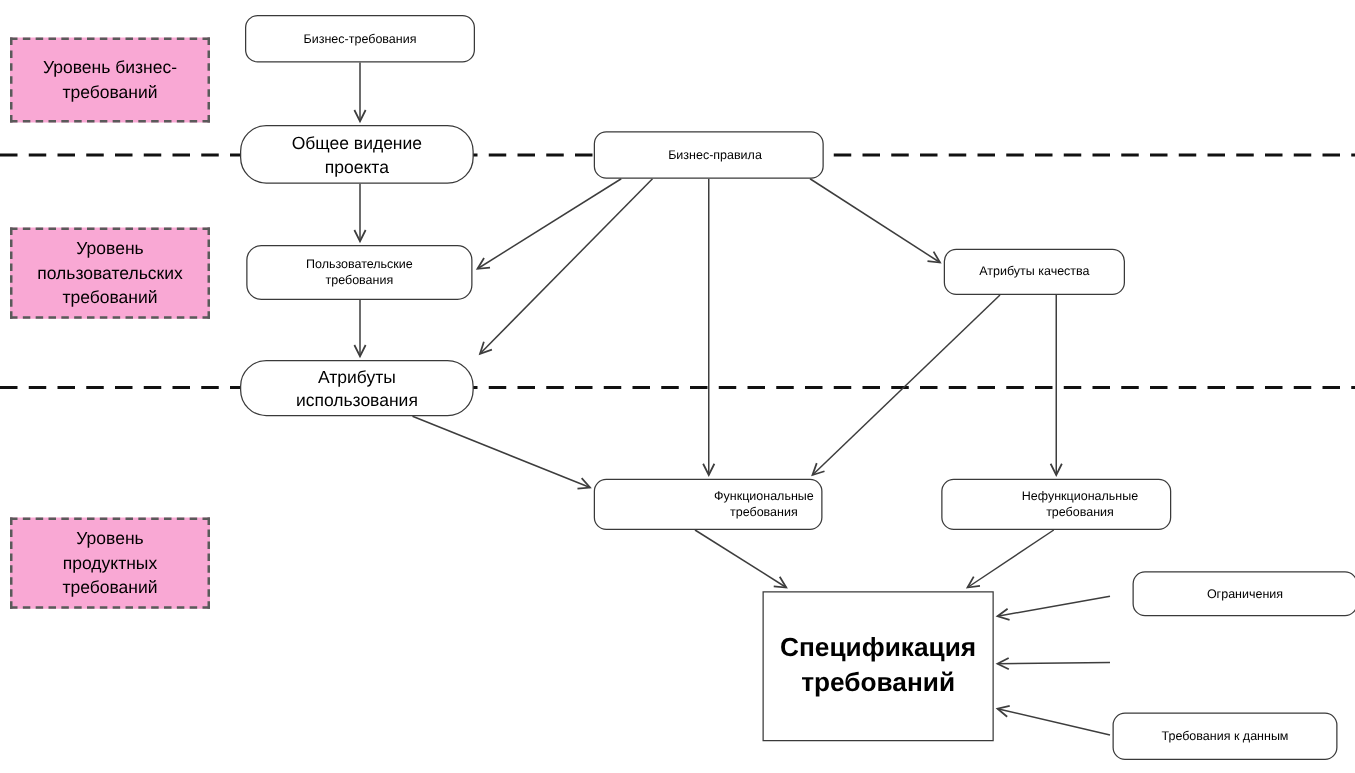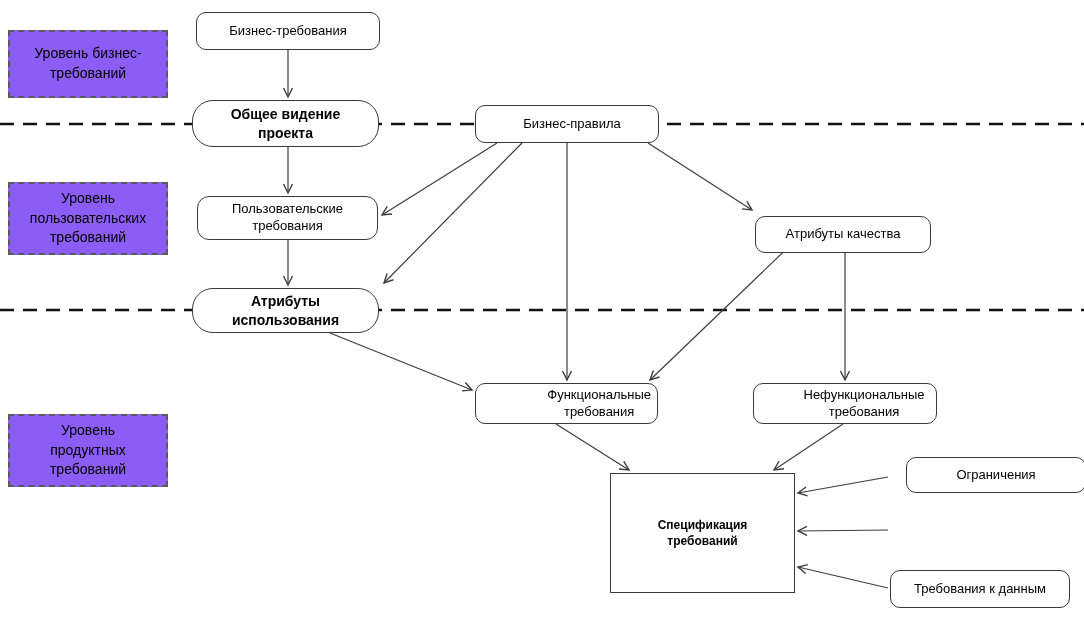--- a/index.html
+++ b/index.html
@@ -20,33 +20,33 @@
   }
   .node {
     position: absolute;
     box-sizing: border-box;
     background: #ffffff;
     border: 1.4px solid #3a3a3a;
     display: flex;
     align-items: center;
     justify-content: center;
     text-align: center;
-    font-size: 13px;
+    font-size: 10px;
     line-height: 1.3;
     padding: 2px 6px;
     z-index: 1;
   }
   .rounded { border-radius: 10px; }
   .slight-round { border-radius: 12px; }
-  .bold { font-weight: bold; font-size: 14px; border-radius: 21px; }
-  .spec { font-weight: bold; font-size: 12px; line-height: 1.35; }
+  .bold { font-weight: normal; font-size: 14px; border-radius: 21px; }
+  .spec { font-weight: bold; font-size: 21px; line-height: 1.35; }
   .level-box {
     position: absolute;
     box-sizing: border-box;
-    background: #8b5cf6;
+    background: #f9a8d4;
     border: 2px dashed #5a5a5a;
     display: flex;
     align-items: center;
     justify-content: center;
     text-align: center;
     font-size: 14px;
     line-height: 1.4;
     z-index: 1;
   }
   .node-label { white-space: pre-line; }
@@ -109,21 +109,21 @@
 
   <div class="node rounded" style="left:475px; top:105px; width:184px; height:38px;padding-left:16px;">
     <span class="node-label">Бизнес-правила</span>
   </div>
 
   <div class="node slight-round" style="left:197px; top:196px; width:181px; height:44px;">
     <span class="node-label">Пользовательские
 требования</span>
   </div>
 
-  <div class="node rounded" style="left:755px; top:216px; width:176px; height:37px;">
+  <div class="node rounded" style="left:755px; top:199px; width:145px; height:37px;">
     <span class="node-label">Атрибуты качества</span>
   </div>
 
   <div class="node bold" style="left:192px; top:288px; width:187px; height:45px;">
     <span class="node-label">Атрибуты
 использования</span>
   </div>
 
   <div class="node rounded" style="left:475px; top:383px; width:183px; height:41px;justify-content:flex-end;">
     <span class="node-label">Функциональные

